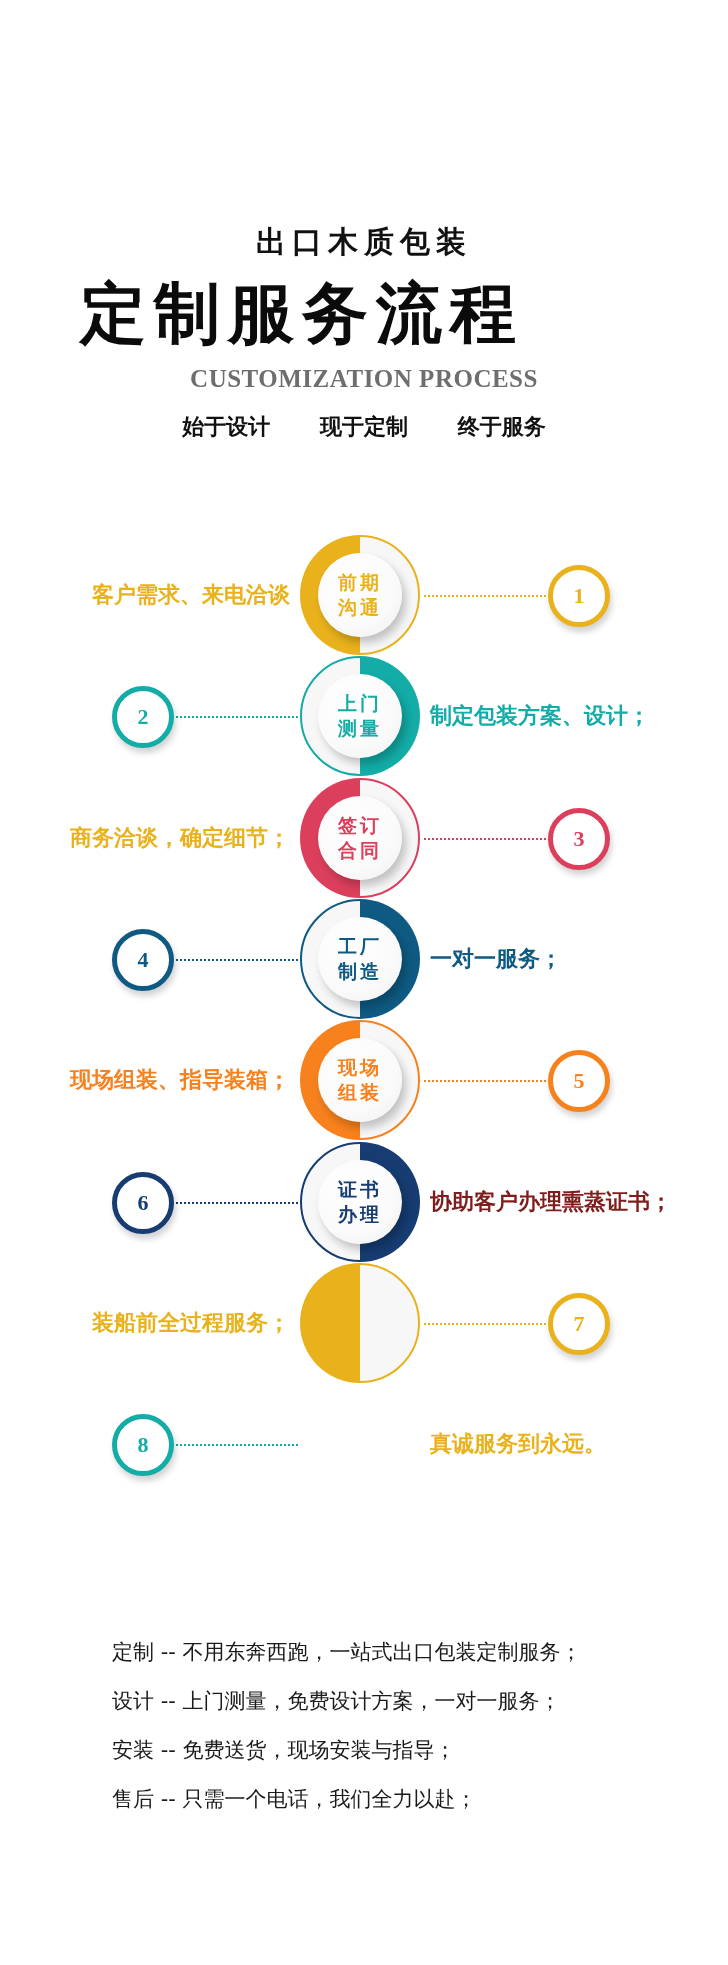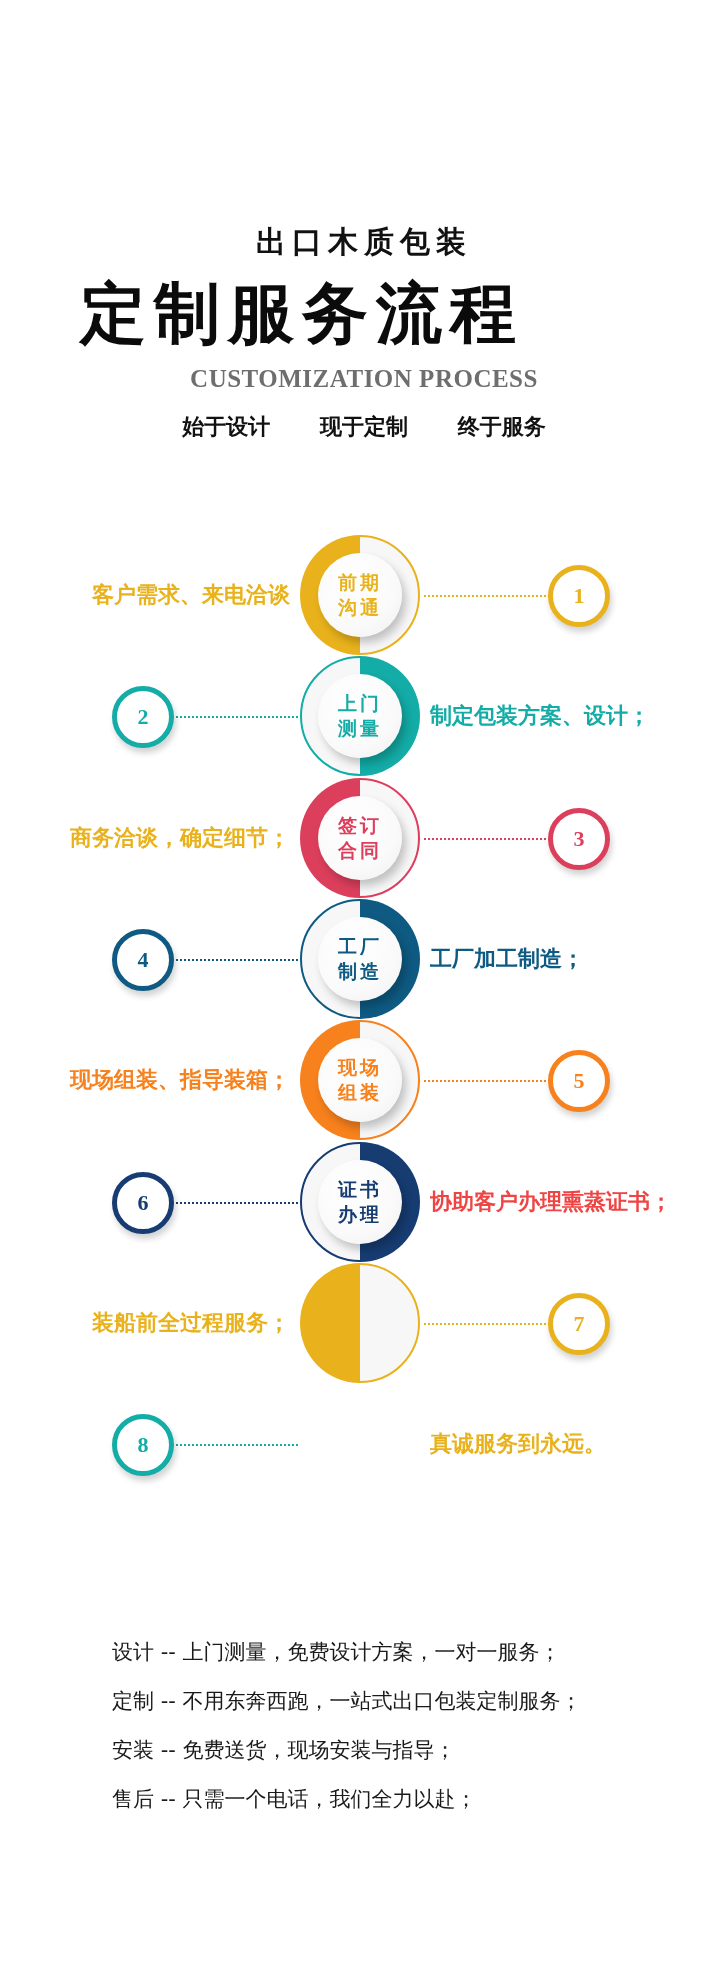--- a/index.html
+++ b/index.html
@@ -119,21 +119,21 @@
       </svg>
       <div class="inner" style="color:#0e5a82">
         <div>工厂</div>
         <div>制造</div>
       </div>
     </div>
     <div class="dots" style="border-color:#0e5a82;left:176px;width:122px;"></div>
     <div class="num" style="border-color:#0e5a82;color:#0e5a82;left:112px;">
       <span>4</span>
     </div>
-    <div class="desc right" style="color:#0e5a82">工厂加工制造；</div>
+    <div class="desc right" style="color:#0e5a82">一对一服务；</div>
   </div>
     <div class="step" style="top: 1020.2px;">
     <div class="big">
       <svg width="120" height="120" viewBox="0 0 120 120">
         <circle cx="60" cy="60" r="59" fill="#f7f7f7"></circle>
         <path d="M60 0 A60 60 0 0 0 60 120 Z" fill="#f7811c"></path>
         <path d="M60 1 A59 59 0 0 1 60 119" fill="none" stroke="#f7811c" stroke-width="2"></path>
       </svg>
       <div class="inner" style="color:#f7811c">
         <div>现场</div>
@@ -155,21 +155,21 @@
       </svg>
       <div class="inner" style="color:#163c72">
         <div>证书</div>
         <div>办理</div>
       </div>
     </div>
     <div class="dots" style="border-color:#163c72;left:176px;width:122px;"></div>
     <div class="num" style="border-color:#163c72;color:#163c72;left:112px;">
       <span>6</span>
     </div>
-    <div class="desc right" style="color:#ef4444">协助客户办理熏蒸证书；</div>
+    <div class="desc right" style="color:#7f1d1d">协助客户办理熏蒸证书；</div>
   </div>
     <div class="step" style="top: 1262.8px;">
     <div class="big">
       <svg width="120" height="120" viewBox="0 0 120 120">
         <circle cx="60" cy="60" r="59" fill="#f7f7f7"></circle>
         <path d="M60 0 A60 60 0 0 0 60 120 Z" fill="#e9b21c"></path>
         <path d="M60 1 A59 59 0 0 1 60 119" fill="none" stroke="#e9b21c" stroke-width="2"></path>
       </svg>
     </div>
     <div class="dots" style="border-color:#e9b21c;left:424px;width:126px;"></div>
@@ -181,17 +181,17 @@
     <div class="step" style="top: 1384.1px;">
     <div class="dots" style="border-color:#13aca7;left:176px;width:122px;"></div>
     <div class="num" style="border-color:#13aca7;color:#13aca7;left:112px;">
       <span>8</span>
     </div>
     <div class="desc right" style="color:#e9b21c">真诚服务到永远。</div>
   </div>
   </div>
 
 <div class="notes">
+  <div>定制 -- 不用东奔西跑，一站式出口包装定制服务；</div>
   <div>设计 -- 上门测量，免费设计方案，一对一服务；</div>
-  <div>定制 -- 不用东奔西跑，一站式出口包装定制服务；</div>
   <div>安装 -- 免费送货，现场安装与指导；</div>
   <div>售后 -- 只需一个电话，我们全力以赴；</div>
 </div>
 
 </body></html>

